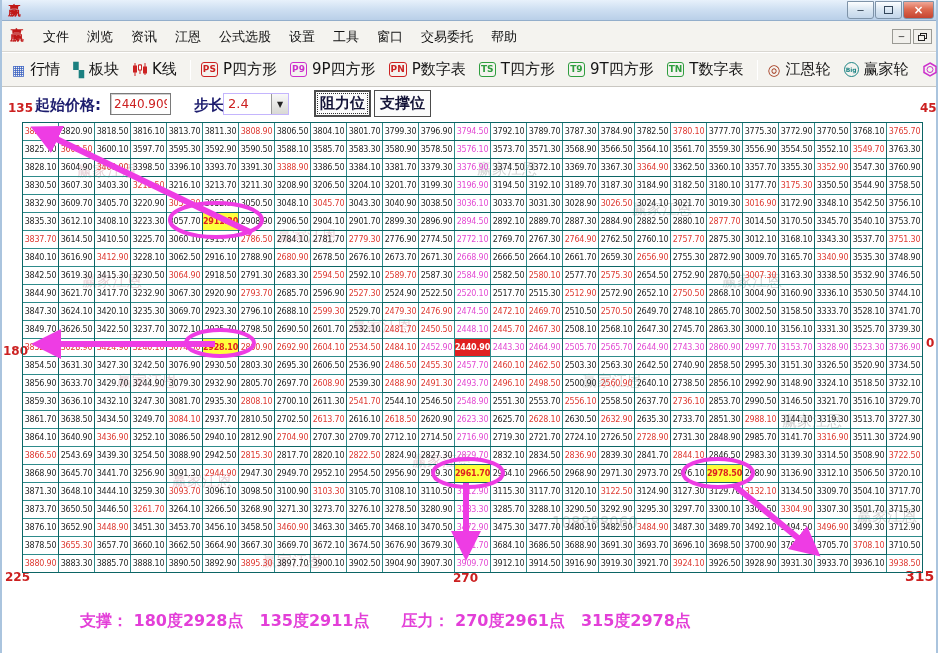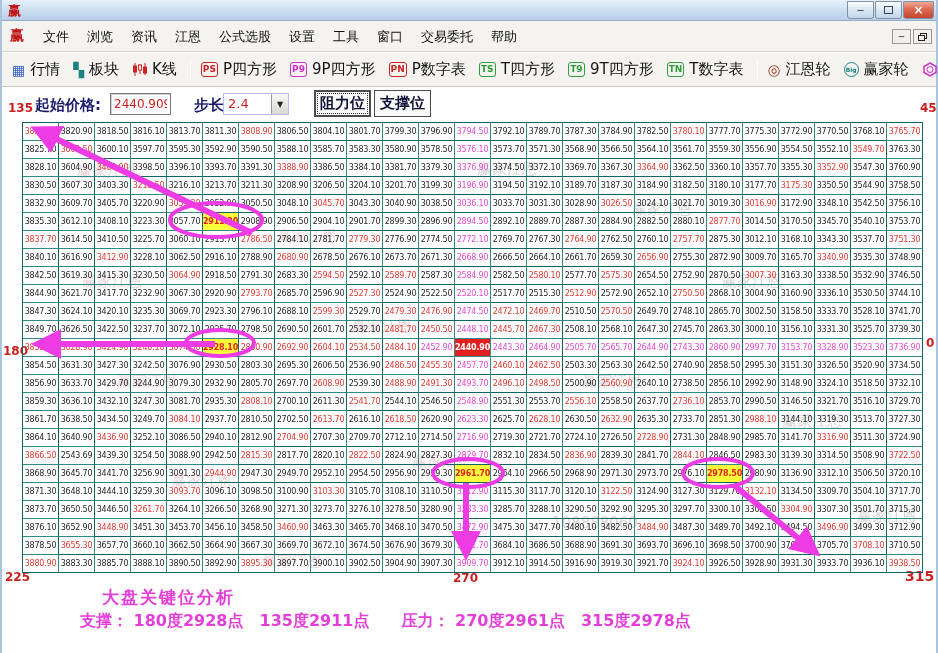--- a/index.html
+++ b/index.html
@@ -858,21 +858,20 @@
         <div class="wm wmg" style="left: 530px; top: 392px;">108888060</div>
         <div class="wm" style="left: 60px; top: 150px;">赢家江恩</div>
       </div>
 
     <span class="redlab" style="left:1px;  top:257px;">180</span>
     <span class="redlab" style="left:924px; top:249px;">0</span>
     <span class="redlab" style="left:3px;  top:483px;">225</span>
     <span class="redlab" style="left:451px; top:484px;">270</span>
     <span class="redlab" style="left:903px; top:481px; font-size:14px;">315</span>
 
-    <span id="analysis-title">大盘关键位分析</span>
     <span id="analysis-line">支撑： 180度2928点　135度2911点　　压力： 270度2961点　315度2978点</span>
   </div>
 
   <svg id="annot" viewBox="0 0 938 653">
     <defs>
       <marker id="ah" markerWidth="5" markerHeight="5" refX="2.5" refY="2.5" orient="auto">
         <path d="M0,0 L5,2.5 L0,5 Z" fill="#ee3ce4"></path>
       </marker>
     </defs>
     <g stroke="#ee3ce4" stroke-width="6" fill="none">

